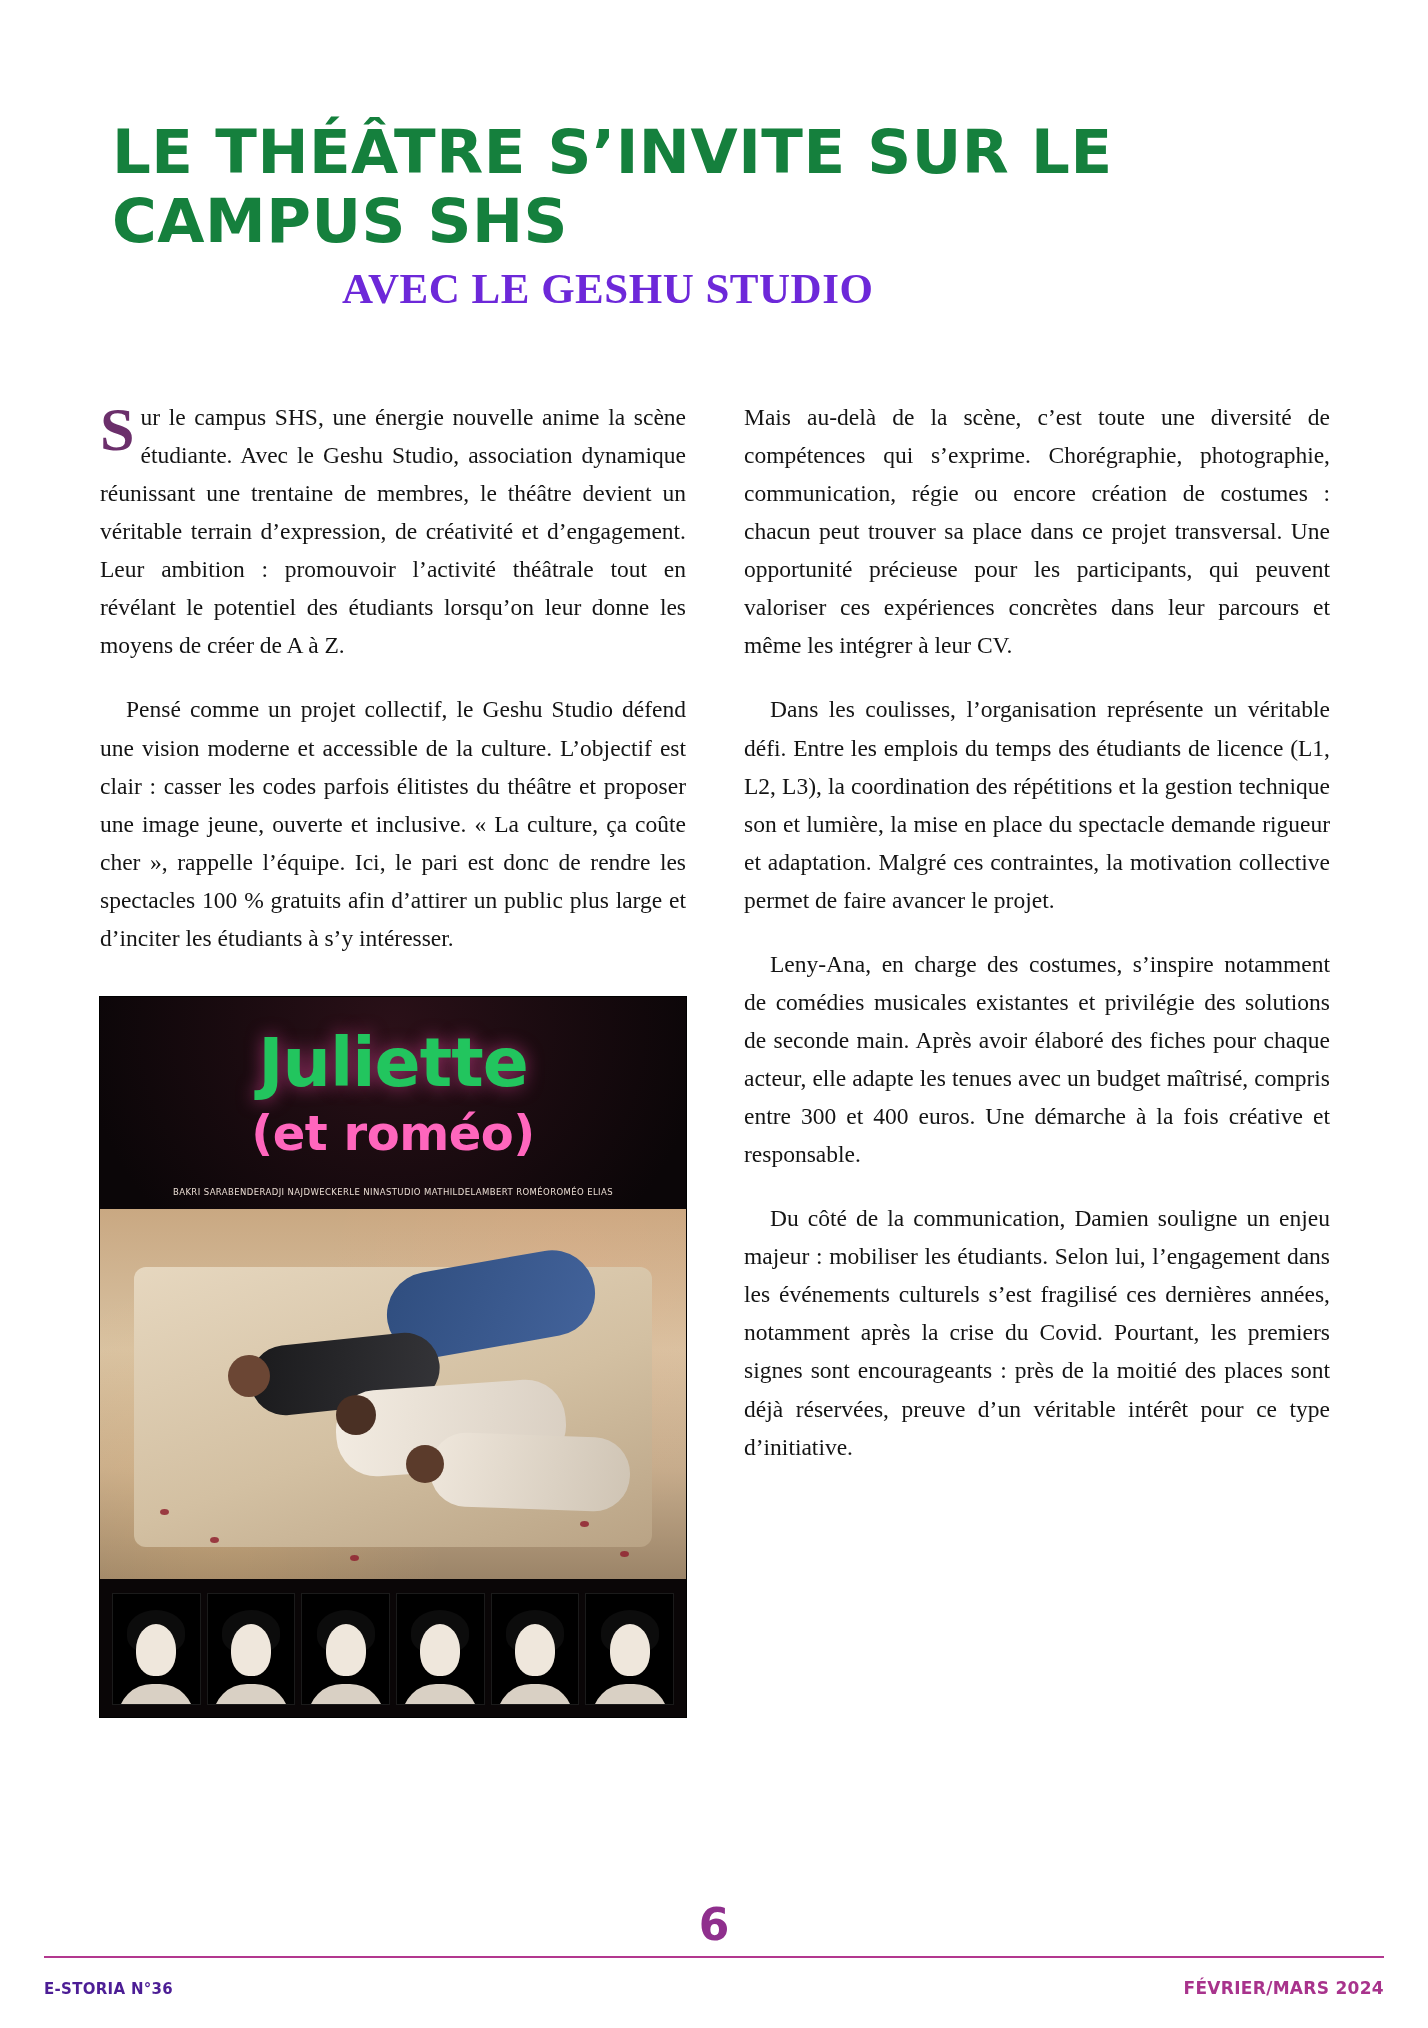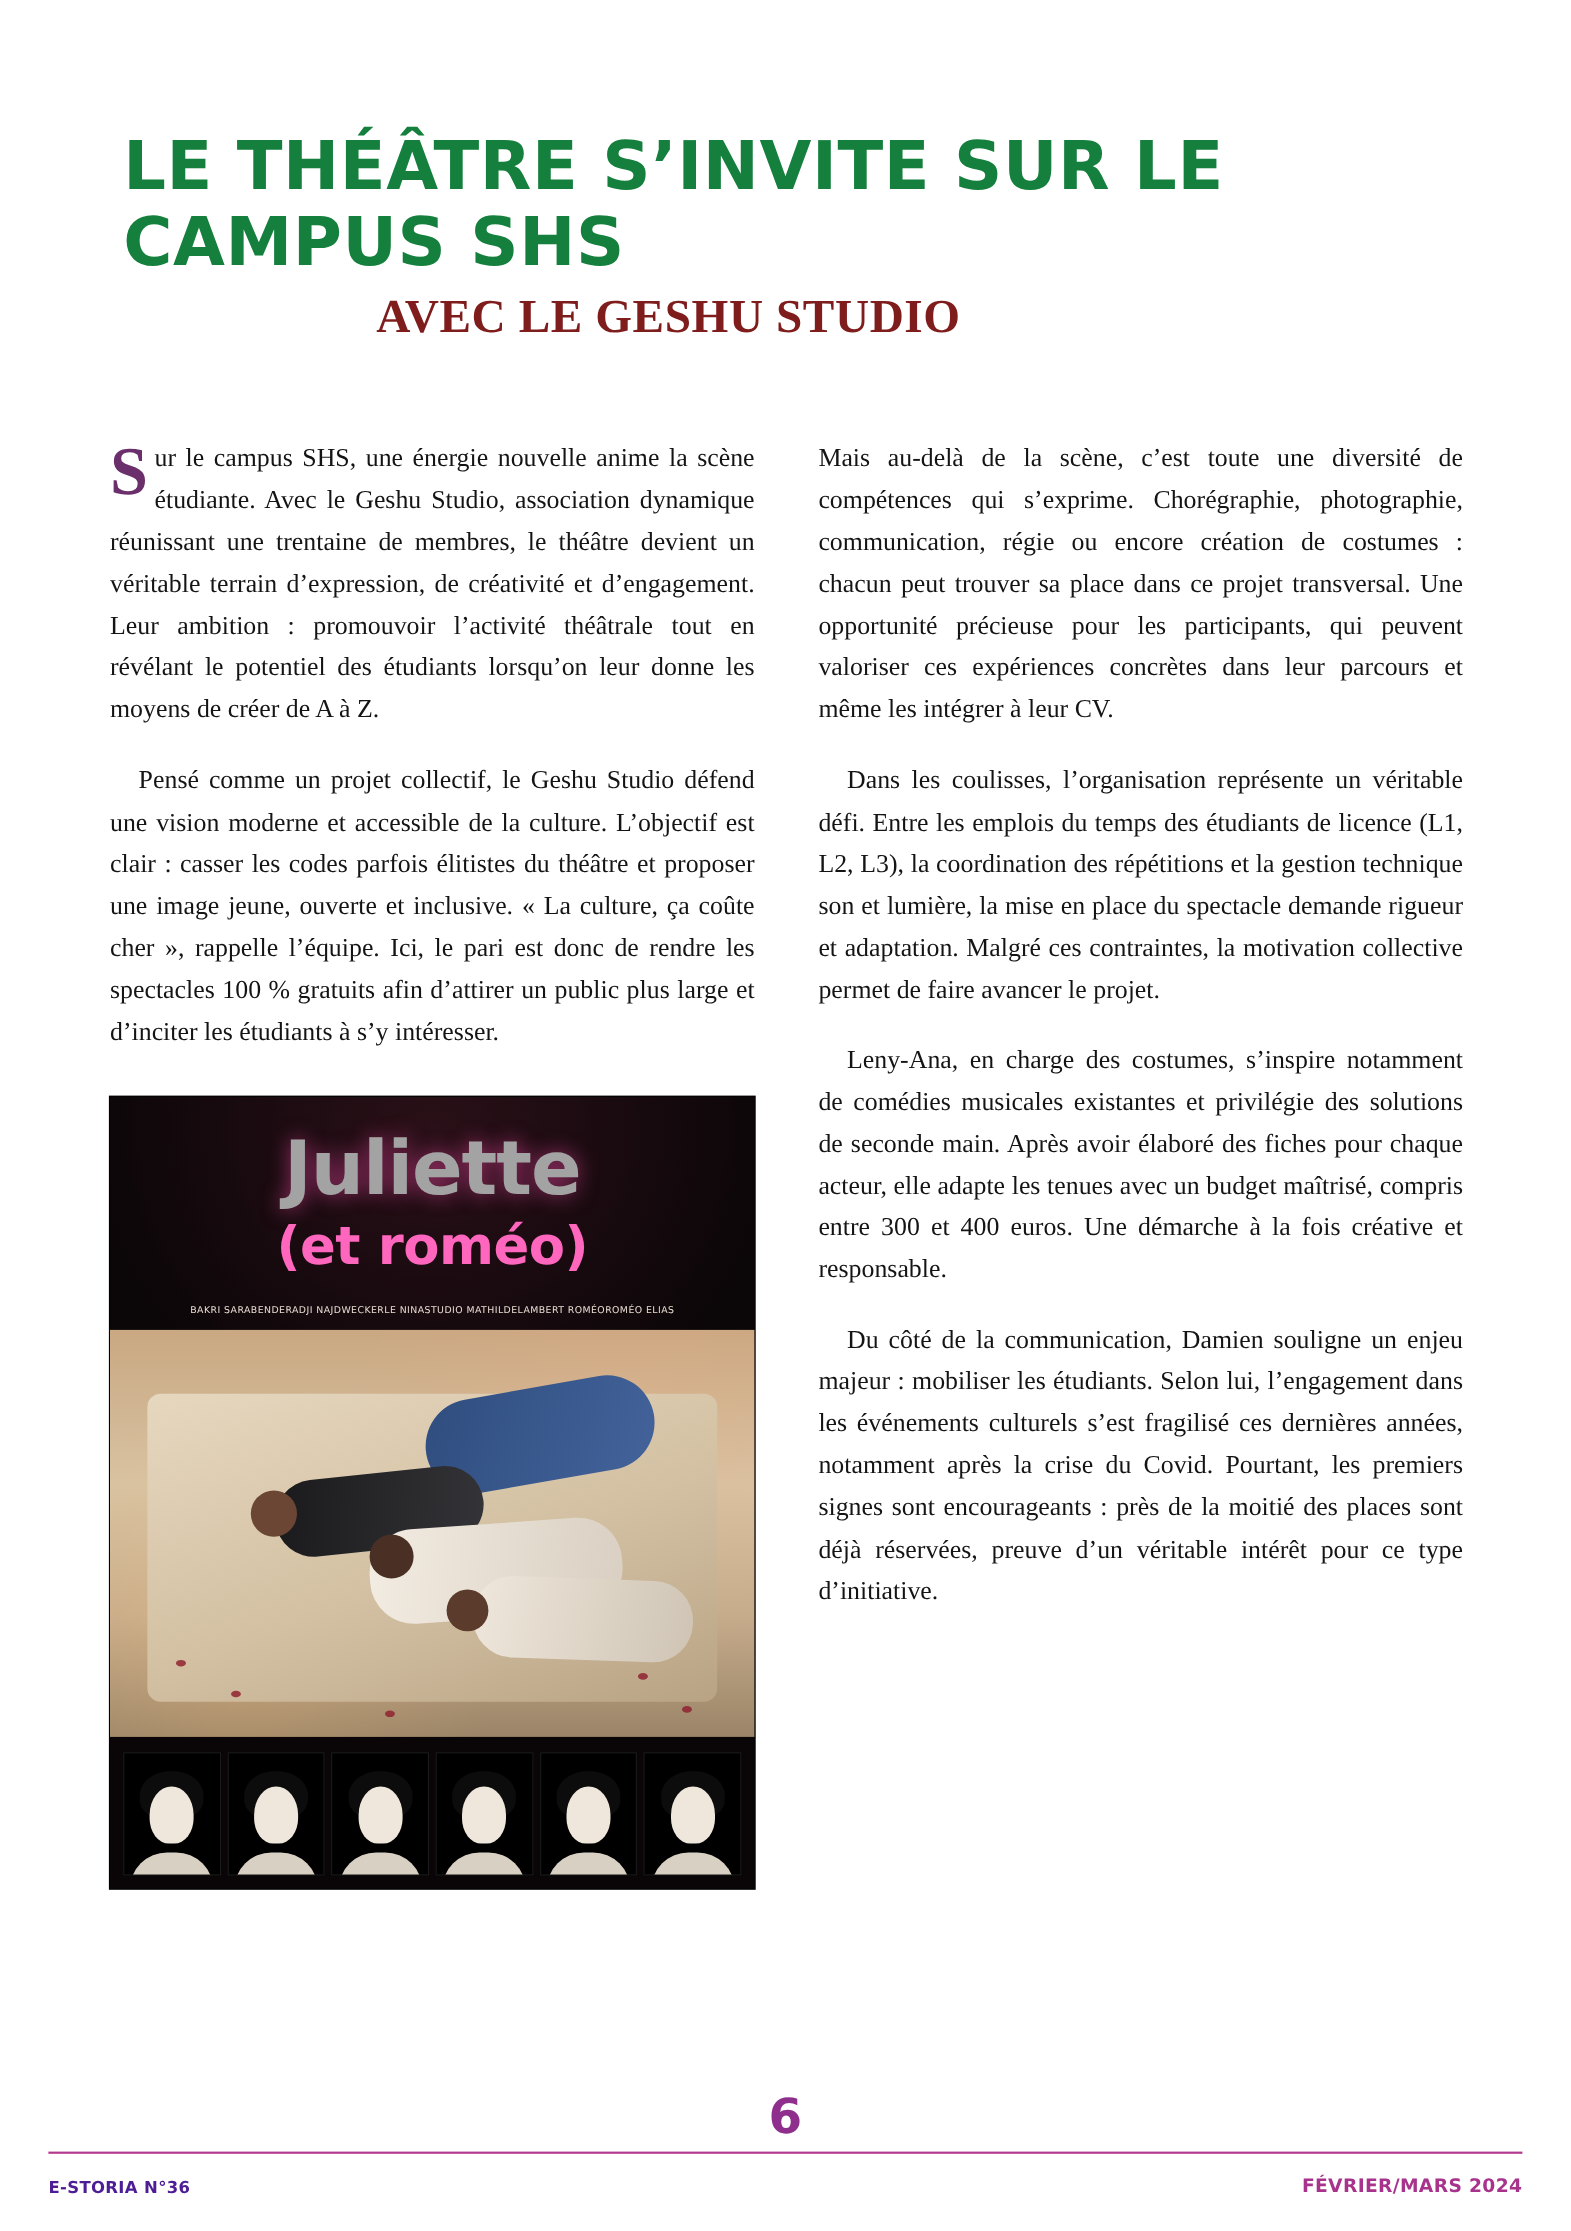--- a/index.html
+++ b/index.html
@@ -38,21 +38,21 @@
     color: #15803d;
     margin: 0;
     text-transform: uppercase;
   }
   .sub-title {
     font-family: "Liberation Serif", serif;
     font-weight: 700;
     font-style: normal;
     font-size: 43px;
     letter-spacing: 0.5px;
-    color: #7f1d1d;
+    color: #6d28d9;
     margin: 8px 0 12px 230px;
     text-transform: uppercase;
   }
 
   
   .columns {
     position: absolute;
     left: 100px;
     top: 398px;
     width: 1230px;
@@ -104,21 +104,21 @@
   }
   .poster-title {
     position: absolute;
     top: 26px;
     left: 0;
     width: 100%;
     text-align: center;
     font-family: "DejaVu Sans", sans-serif;
     font-weight: 800;
     font-size: 68px;
-    color: #a3a3a3;
+    color: #22c55e;
     letter-spacing: -1px;
     text-shadow: 0 0 18px rgba(255,79,176,0.55);
   }
   .poster-subtitle {
     position: absolute;
     top: 108px;
     left: 0;
     width: 100%;
     text-align: center;
     font-family: "DejaVu Sans", sans-serif;

